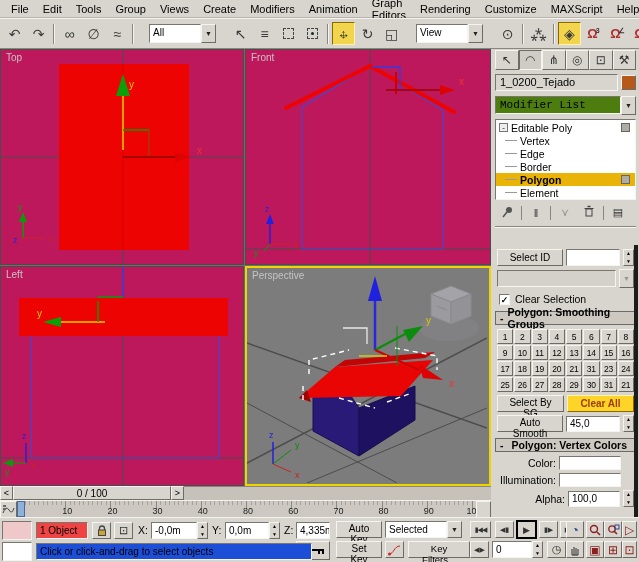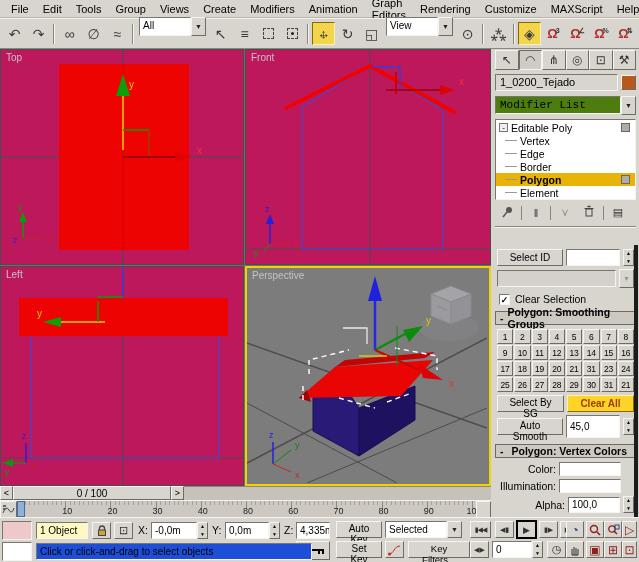--- a/index.html
+++ b/index.html
@@ -19,21 +19,21 @@
   .menu-item { padding:2px 7px; font-size:11px; }
 
   
   #toolbar { position:absolute; left:0; top:18px; width:639px; height:31px; background:#d8d5ce;
              border-top:1px solid #f4f2ee; border-bottom:1px solid #8a867e;
              display:flex; align-items:center; gap:1px; padding:0 3px; }
   .tb-btn { width:23px; height:23px; display:flex; align-items:center; justify-content:center;
             background:#d8d5ce; border:1px solid transparent; font-size:14px; color:#3a3a3a; position:relative; flex:0 0 auto; }
   .tb-btn.active { background:#f2d54c; border:1px solid; border-color:#8a6a00 #fff2b0 #fff2b0 #8a6a00; }
   .tb-sep { width:2px; height:20px; border-left:1px solid #8a867e; border-right:1px solid #f6f4f0; margin:0 2px; flex:0 0 auto; }
-  .tb-combo { height:33px; display:flex; flex:0 0 auto; margin:0 2px; }
+  .tb-combo { height:19px; display:flex; flex:0 0 auto; margin:0 12px; }
   .tb-combo .cval { width:52px; height:19px; background:#fff; border:1px solid; border-color:#7a766f #f6f4f0 #f6f4f0 #7a766f;
                     font-size:10px; padding:2px 3px; }
   .drop-btn { width:15px; height:19px; font-size:7px; display:flex; align-items:center; justify-content:center; color:#222; }
   .magnet { color:#b03030; font-weight:bold; font-size:13px; }
   .magnet sup { font-size:7px; color:#333; margin-left:-2px; }
   .move-ic { position:relative; width:14px; height:14px; }
   .move-ic span { position:absolute; left:0; top:0; width:14px; height:14px; line-height:14px; text-align:center; font-size:13px; color:#2a2a2a; }
   .dash-sq { width:11px; height:11px; border:1px dashed #444; display:inline-block; }
   .dash-sq.dot::after { content:""; display:block; width:3px; height:3px; background:#222; border-radius:50%; margin:3px auto; }
 
@@ -467,21 +467,21 @@
         <button class="sgbtn raised">30</button>
         <button class="sgbtn raised">31</button>
         <button class="sgbtn raised">21</button>
       </div>
     <div class="prow">
       <button class="pbtn raised" style="flex:1">Select By SG</button>
       <button class="pbtn yellowbtn" style="flex:1">Clear All</button>
     </div>
     <div class="prow">
       <button class="pbtn raised" style="width:66px">Auto Smooth</button>
-      <div class="field" style="flex:1;height:23px;padding:1px 3px;font-size:10px;display:flex;align-items:center">45,0</div>
+      <div class="field" style="flex:1;height:16px;padding:1px 3px;font-size:10px;display:flex;align-items:center">45,0</div>
       <div class="spin raised">
           <span>▲</span>
           <span>▼</span>
         </div>
     </div>
     <div class="rollout-hdr">
       <span>-</span>
       <span style="flex:1;text-align:center">Polygon: Vertex Colors</span>
     </div>
     <div class="vc-row">
@@ -534,21 +534,21 @@
         <span class="rlabel" style="left: 456px;">100</span>
       </div>
     <div id="frame-marker"></div>
     <button id="trackbar-endcap" class="raised"></button>
   </div>
 
   <div id="statusbar">
     <div id="listener-pink" class="abs sunken"></div>
     <div id="listener-white" class="abs sunken"></div>
 
-    <div class="abs sunken sfield" style="left:36px;top:4px;width:52px;background:#fef9c3">1 Object</div>
+    <div class="abs sunken sfield" style="left:36px;top:4px;width:52px;background:#ef4444">1 Object</div>
     <button class="abs icon-btn raised" style="left:92px;top:4px">
       <svg width="10" height="12">
           <path d="M2.5,5 V3.5 A2.5,2.5 0 0 1 7.5,3.5 V5" fill="none" stroke="#444" stroke-width="1.3"></path>
           <rect x="1.5" y="5" width="7" height="5.5" fill="#c8a43a" stroke="#444"></rect>
         </svg>
     </button>
     <button class="abs icon-btn raised" style="left:114px;top:4px">
         <span>⊡</span>
       </button>
 

